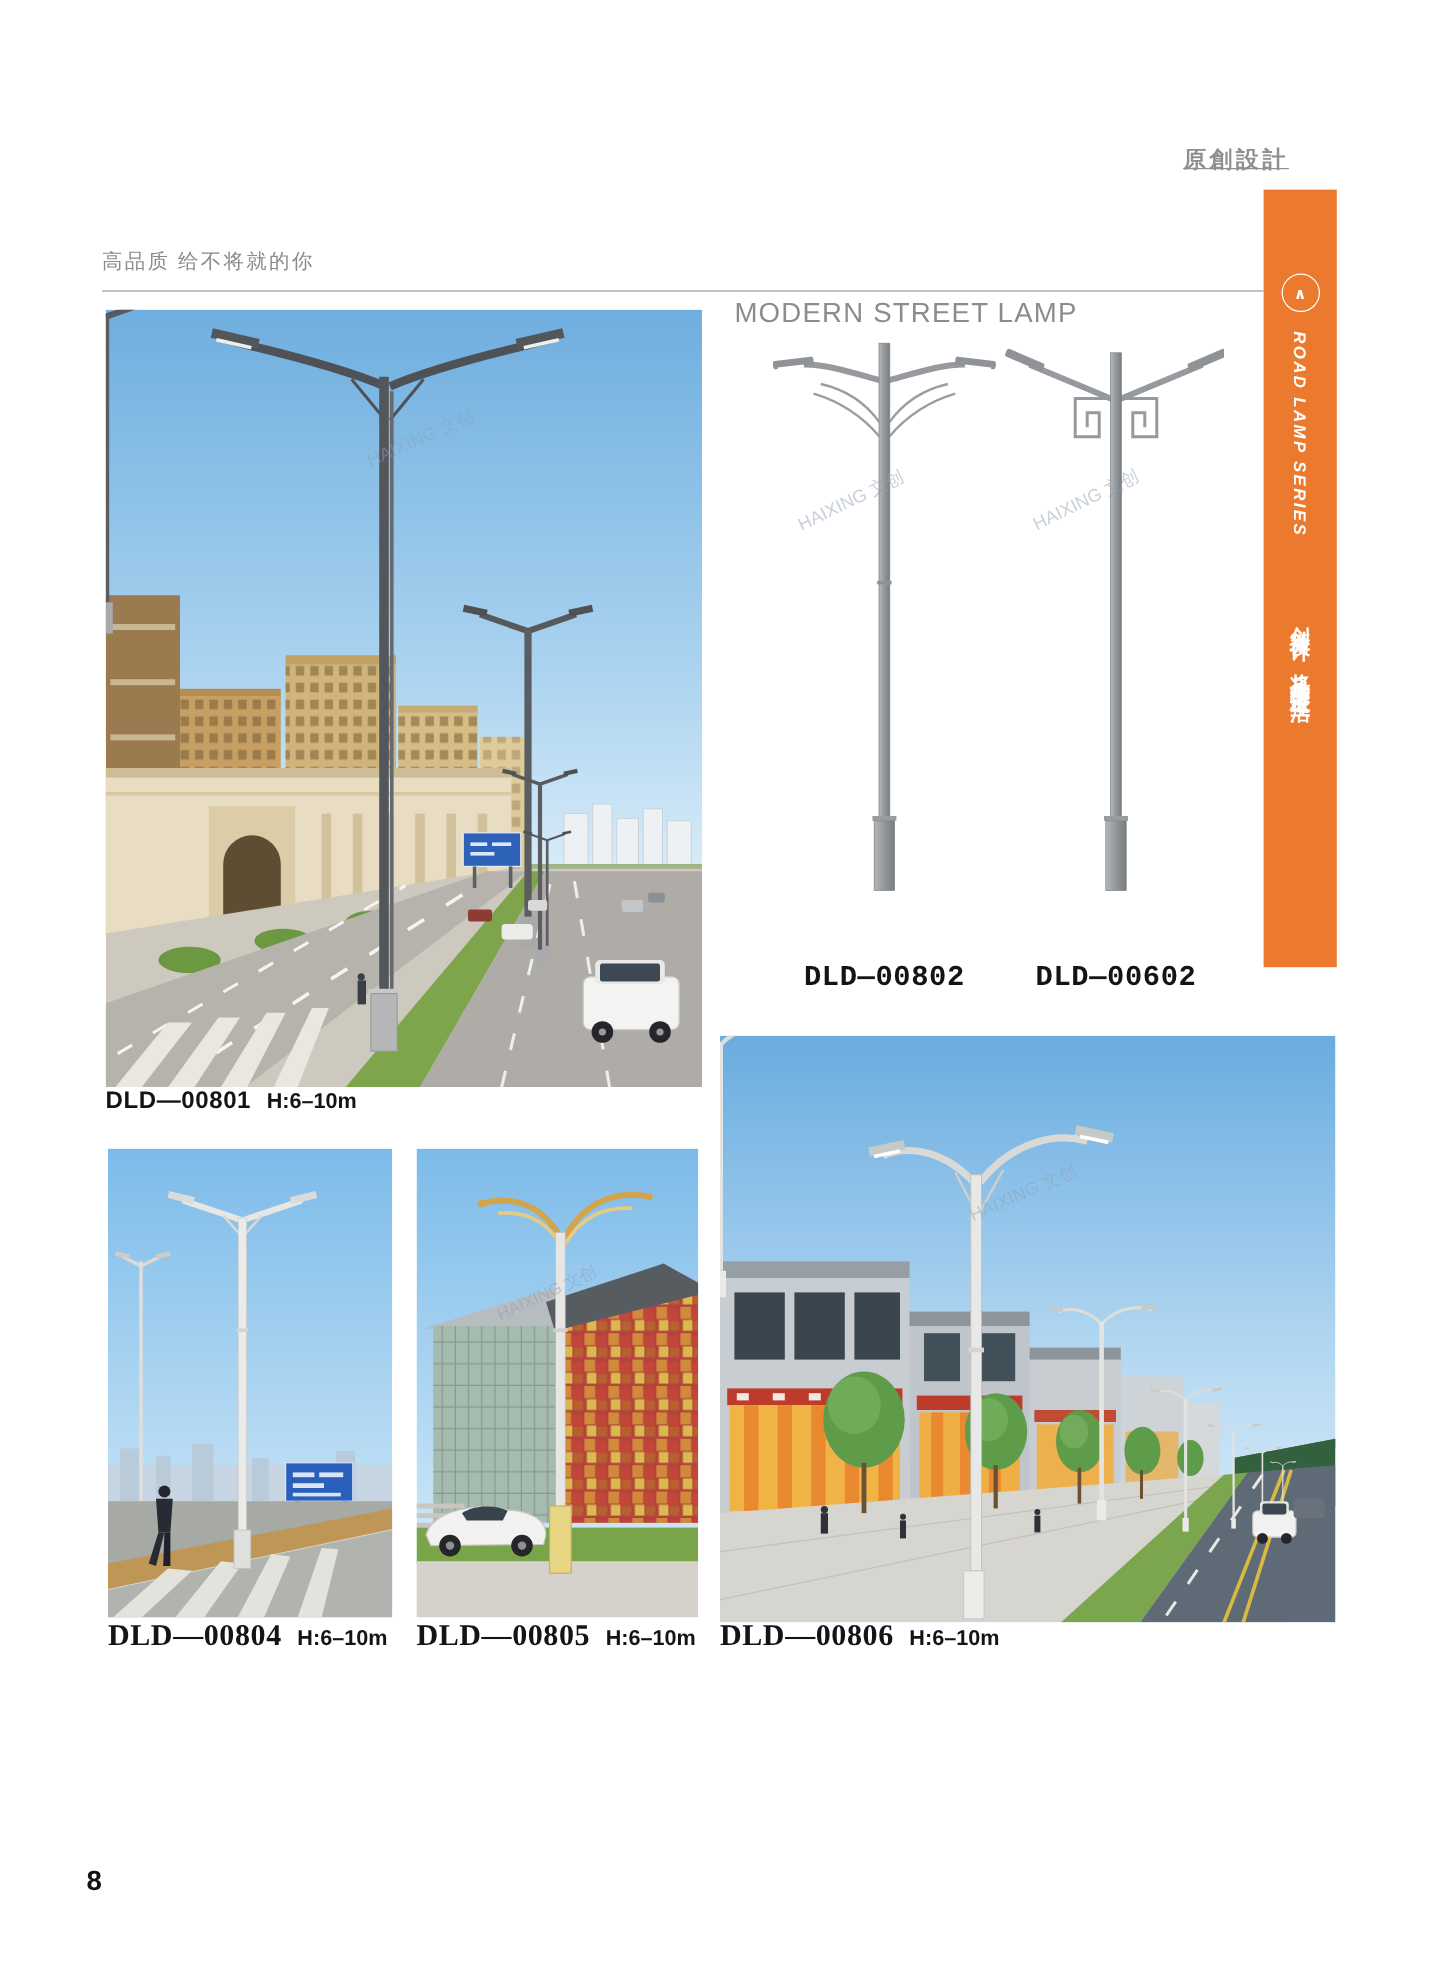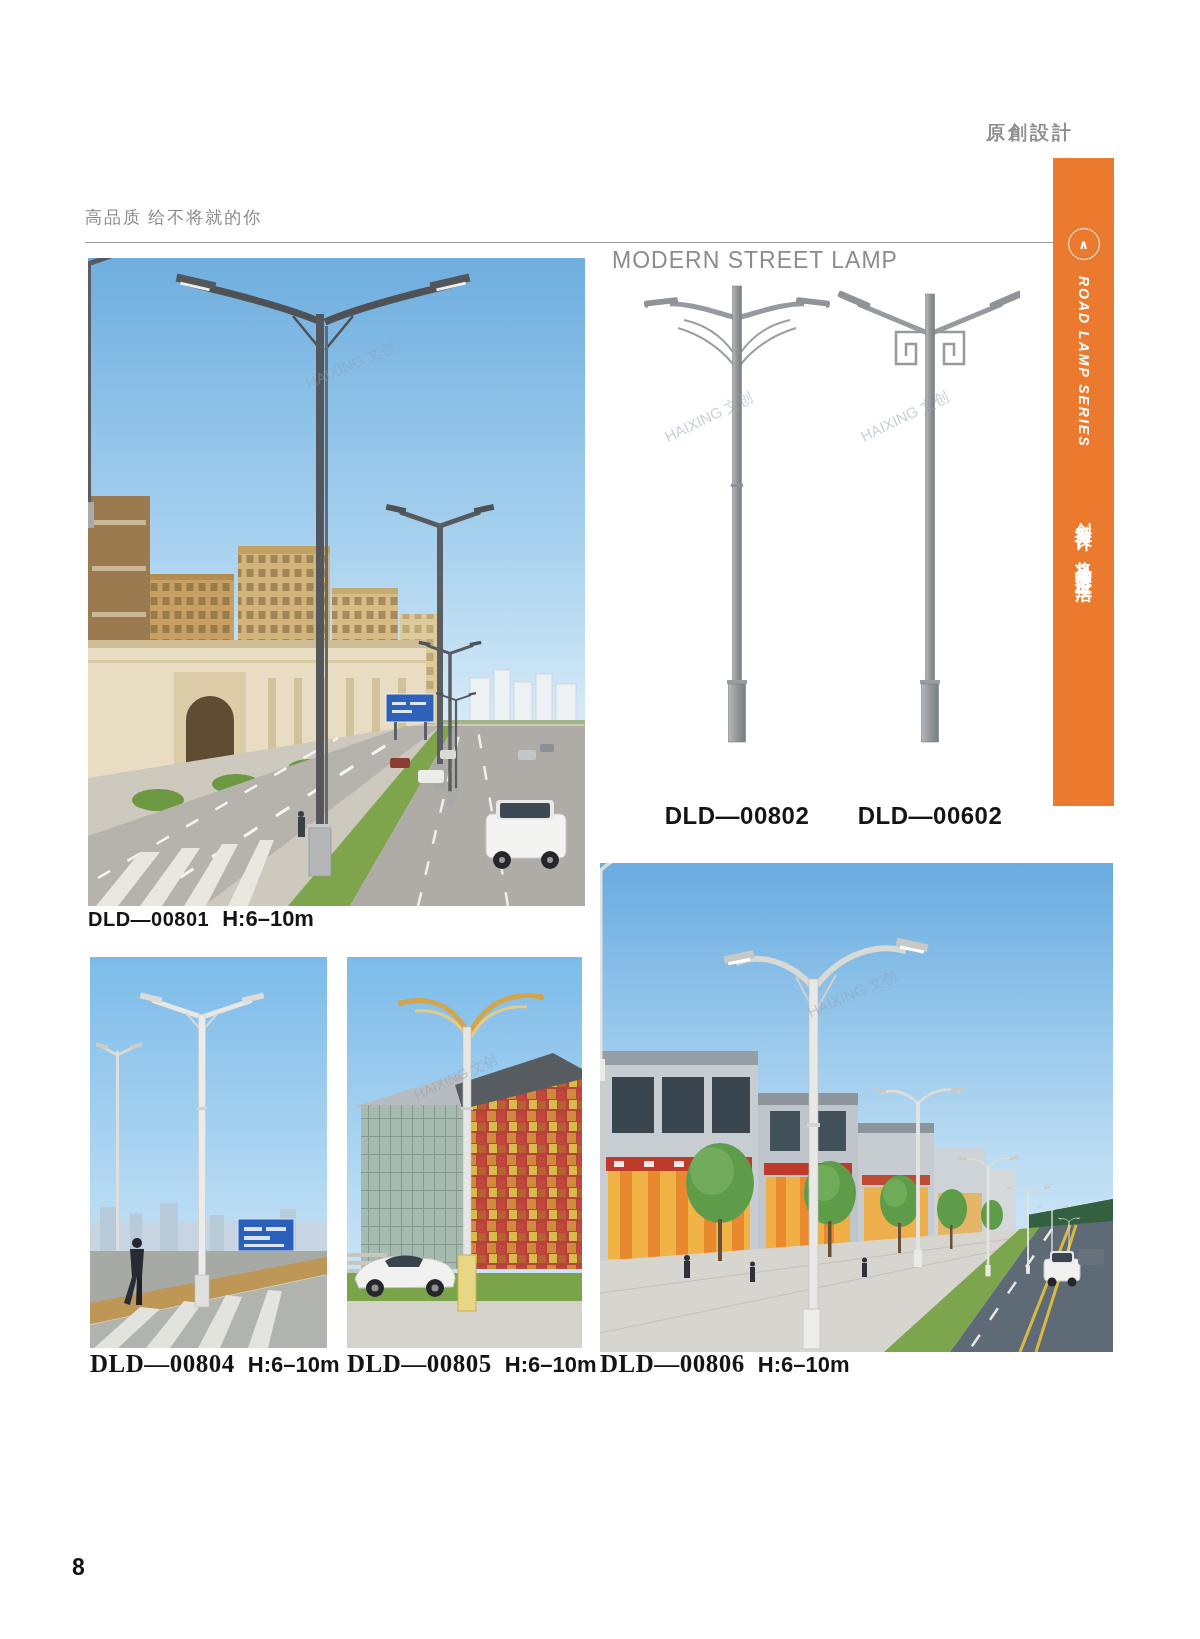--- a/index.html
+++ b/index.html
@@ -1,21 +1,21 @@
 <!DOCTYPE html>
 <html><head>
 <meta charset="utf-8">
 <style>
   html,body{margin:0;padding:0;}
   body{width:1200px;height:1639px;background:#ffffff;position:relative;
        font-family:"Liberation Sans","DejaVu Sans",sans-serif;}
   .page{position:absolute;inset:0;background:#fff;overflow:hidden;}
 
   .corner-tag{position:absolute;left:986px;top:120px;font-size:19px;font-weight:bold;
-              color:#8f8f8f;letter-spacing:3px;}
+              color:#8f8f8f;letter-spacing:3px;text-decoration:underline;}
 
   .banner{position:absolute;left:1053px;top:158px;width:61px;height:648px;
           background:#EC7A2E;display:flex;flex-direction:column;align-items:center;}
   .logo{margin-top:70px;width:30px;height:30px;border:1.5px solid #fff;border-radius:50%;
         display:flex;align-items:center;justify-content:center;flex:none;}
   .logo-glyph{color:#fff;font-size:13px;font-weight:bold;line-height:1;}
   .banner-en{margin-top:16px;writing-mode:vertical-rl;color:#fff;font-weight:bold;
              font-style:italic;font-size:14px;letter-spacing:2px;height:220px;flex:none;}
   .banner-zh{margin-top:12px;writing-mode:vertical-rl;text-orientation:upright;color:#fff;
              font-weight:bold;font-size:17px;letter-spacing:4px;}
@@ -30,27 +30,27 @@
   .img{position:absolute;margin:0;overflow:hidden;}
   .img svg{display:block;width:100%;height:100%;}
   .img-00801{left:88px;top:258px;width:497px;height:648px;}
   .img-lamps{left:600px;top:272px;width:420px;height:508px;}
   .img-00804{left:90px;top:957px;width:237px;height:391px;}
   .img-00805{left:347px;top:957px;width:235px;height:391px;}
   .img-00806{left:600px;top:863px;width:513px;height:489px;}
 
   .plabel{position:absolute;color:#141414;white-space:nowrap;}
   .pid{font-size:20px;font-weight:bold;letter-spacing:0.5px;}
-  .ph{font-size:22px;font-weight:bold;margin-left:13px;}
+  .ph{font-size:18px;font-weight:bold;margin-left:13px;}
   .plabel-00801{left:88px;top:906px;}
   .plabel-00804{left:90px;top:1350px;}
   .plabel-00805{left:347px;top:1350px;}
   .plabel-00806{left:600px;top:1350px;}
   .plabel-00804 .pid,.plabel-00805 .pid,.plabel-00806 .pid{font-size:25px;font-family:Liberation Serif, serif;}
-  .plabel-c{position:absolute;top:802px;width:180px;text-align:center;color:#141414;}
+  .plabel-c{position:absolute;top:802px;width:180px;text-align:center;color:#141414;font-family:Liberation Mono, monospace;}
   .plabel-c .pid{font-size:24px;}
   .plabel-00802{left:647px;}
   .plabel-00803{left:840px;}
 
   .desc{position:absolute;left:85px;top:1392px;width:1032px;margin:0;font-size:17.5px;
         line-height:42px;color:#747474;text-align:justify;text-indent:2.2em;
         text-decoration:underline;text-underline-offset:9px;
         text-decoration-color:#939393;text-decoration-thickness:1px;}
   .page-number{position:absolute;left:72px;top:1554px;font-size:23px;font-weight:bold;color:#111;}
 </style>

